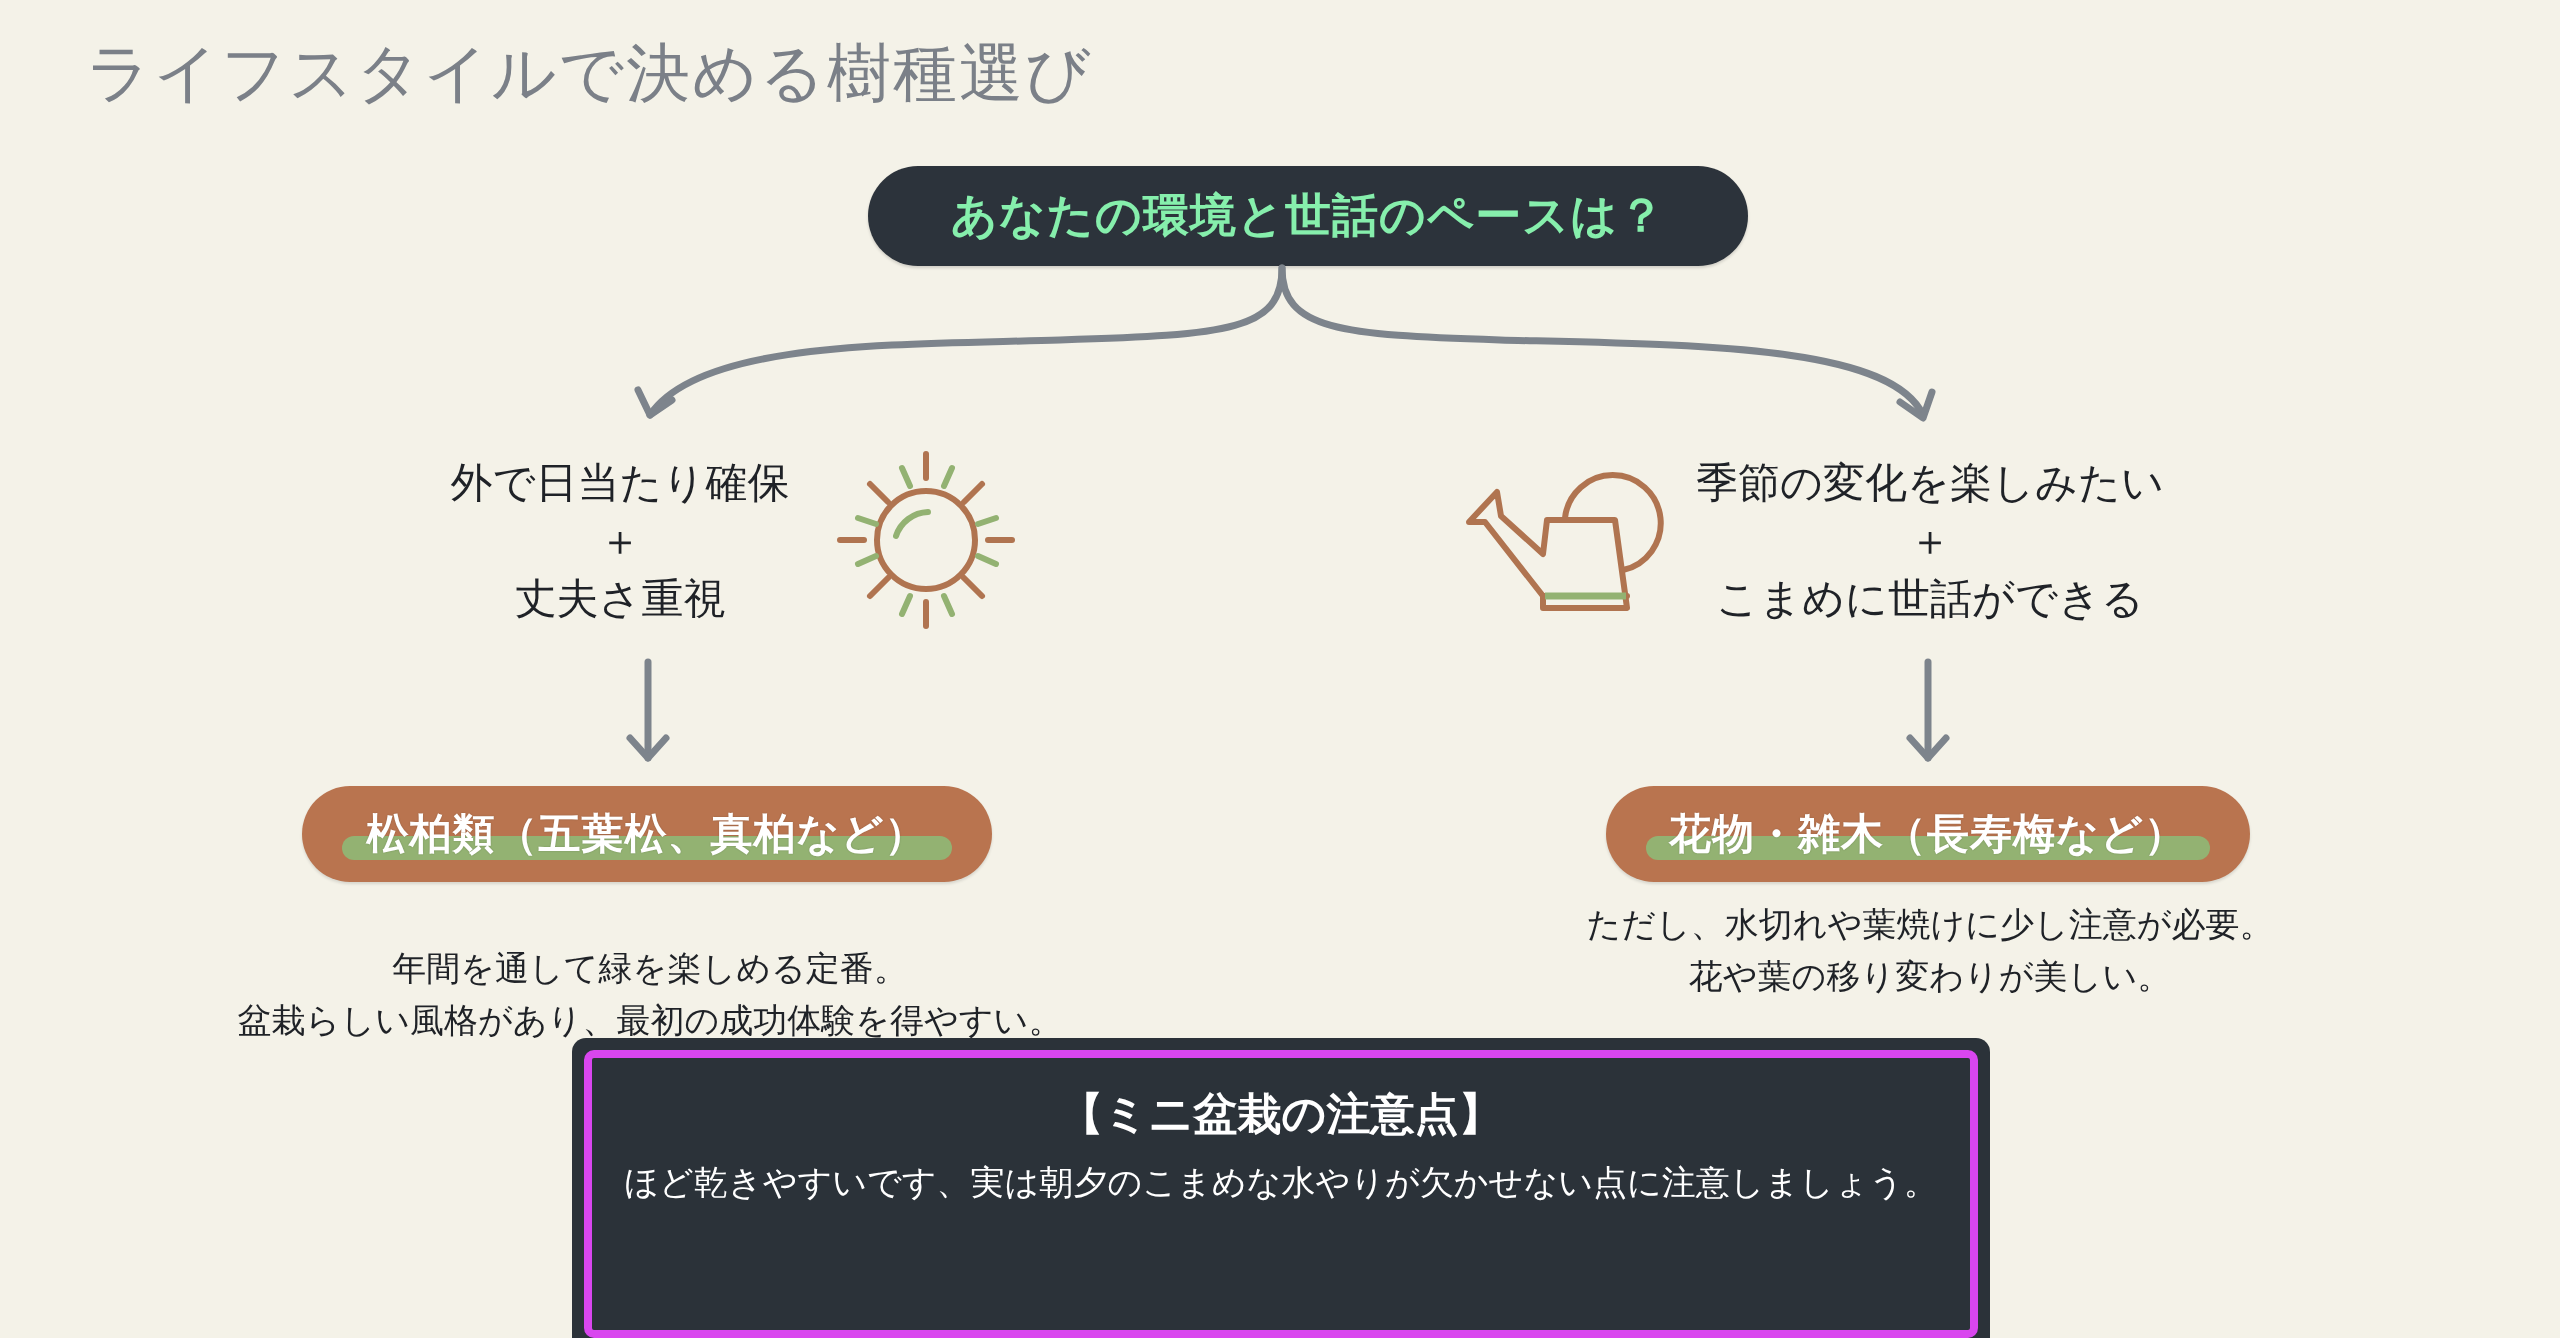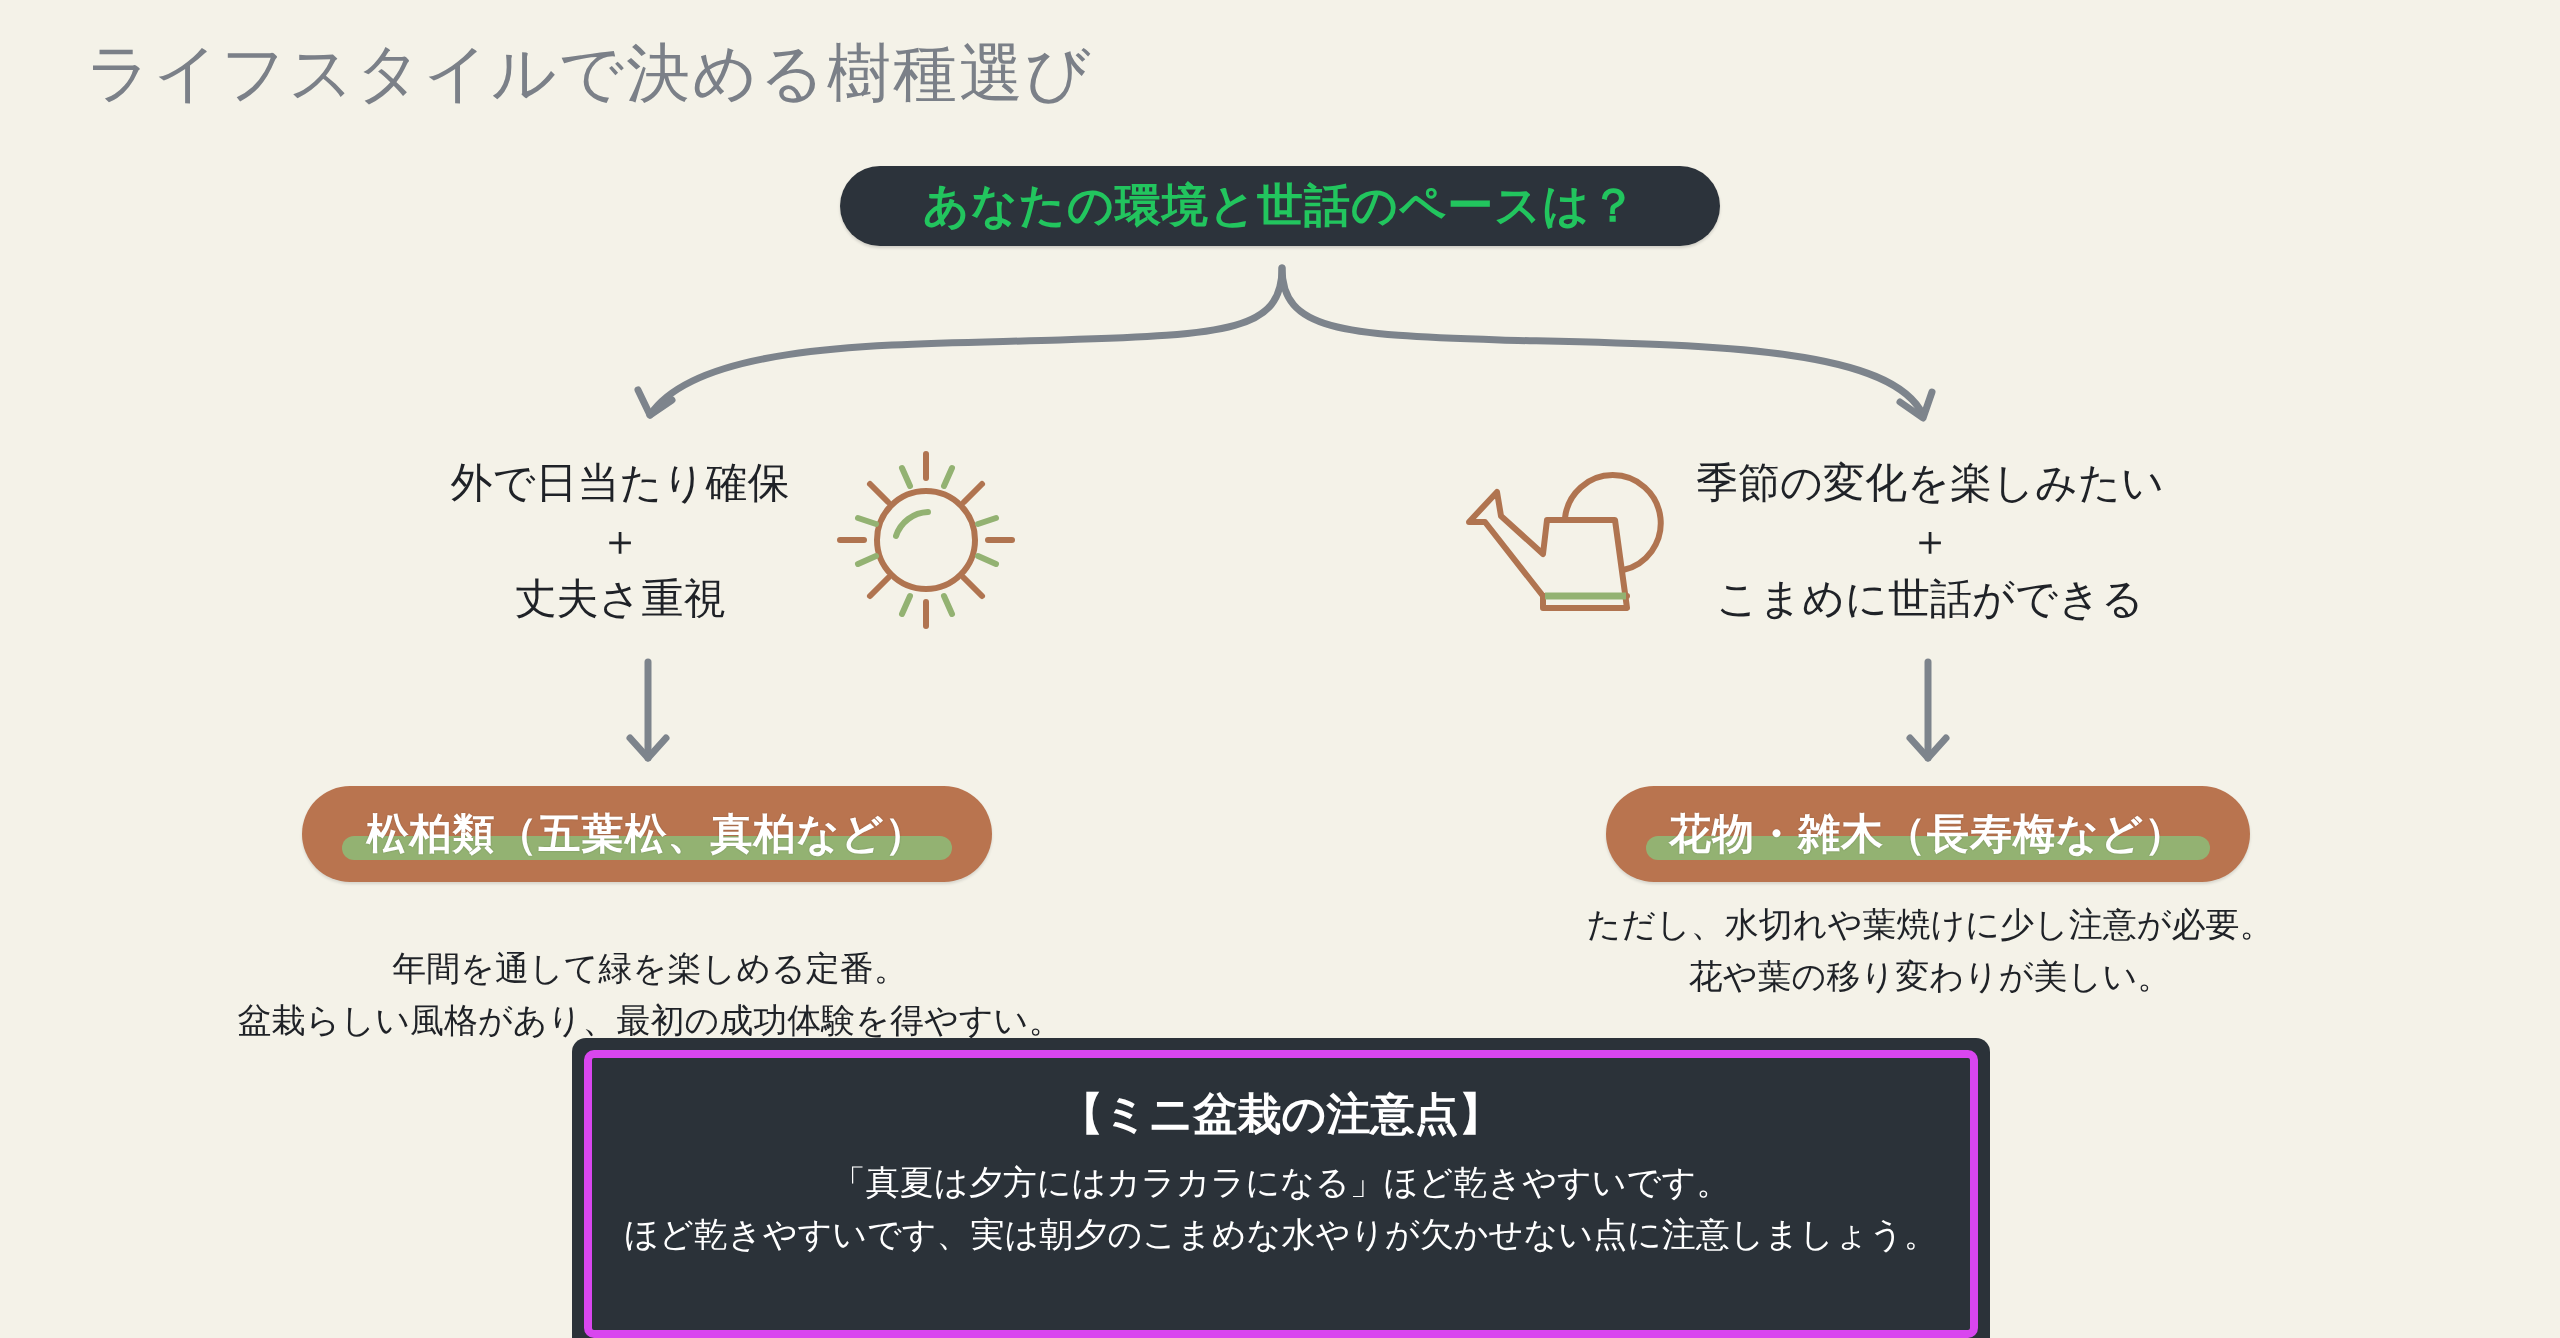--- a/index.html
+++ b/index.html
@@ -8,24 +8,24 @@
     background: #f4f2e8;
     font-family: "DejaVu Sans", "Liberation Sans", sans-serif;
     position: relative;
     color: #1f2227;
   }
   .page-title {
     position: absolute; left: 86px; top: 30px;
     font-size: 64px; color: #7b8088; letter-spacing: 2px; font-weight: normal;
   }
   .question-pill {
-    position: absolute; left: 840px; top: 166px; width: 880px; height: 80px;
+    position: absolute; left: 868px; top: 166px; width: 880px; height: 100px;
     background: #2c333b; border-radius: 50px;
     display: flex; align-items: center; justify-content: center;
-    color: #22c55e; font-size: 46px; font-weight: bold; letter-spacing: 1px;
+    color: #86efac; font-size: 46px; font-weight: bold; letter-spacing: 1px;
     box-shadow: 0 2px 3px rgba(0,0,0,0.15);
   }
   svg.connectors { position: absolute; left: 0; top: 0; }
   .cond {
     position: absolute; text-align: center; font-size: 42px; line-height: 58px; color: #1f2227;
   }
   .cond-left { left: 400px; top: 454px; width: 440px; }
   .cond-right { left: 1640px; top: 454px; width: 580px; }
   .result-pill {
     position: absolute; height: 96px; border-radius: 48px;
@@ -144,17 +144,16 @@
 
 <div class="desc desc-right">
   <div>ただし、水切れや葉焼けに少し注意が必要。</div>
   <div>花や葉の移り変わりが美しい。</div>
 </div>
 
 <div class="note-box">
   <div class="note-inner">
     <div class="note-title">【ミニ盆栽の注意点】</div>
     <div class="note-body">
-      <div class="note-line">「真夏は夕方にはカラカラになる」ほど乾きやすいです。</div>
       <div class="note-line">ほど乾きやすいです、実は朝夕のこまめな水やりが欠かせない点に注意しましょう。</div>
     </div>
   </div>
 </div>
 
 </body></html>

